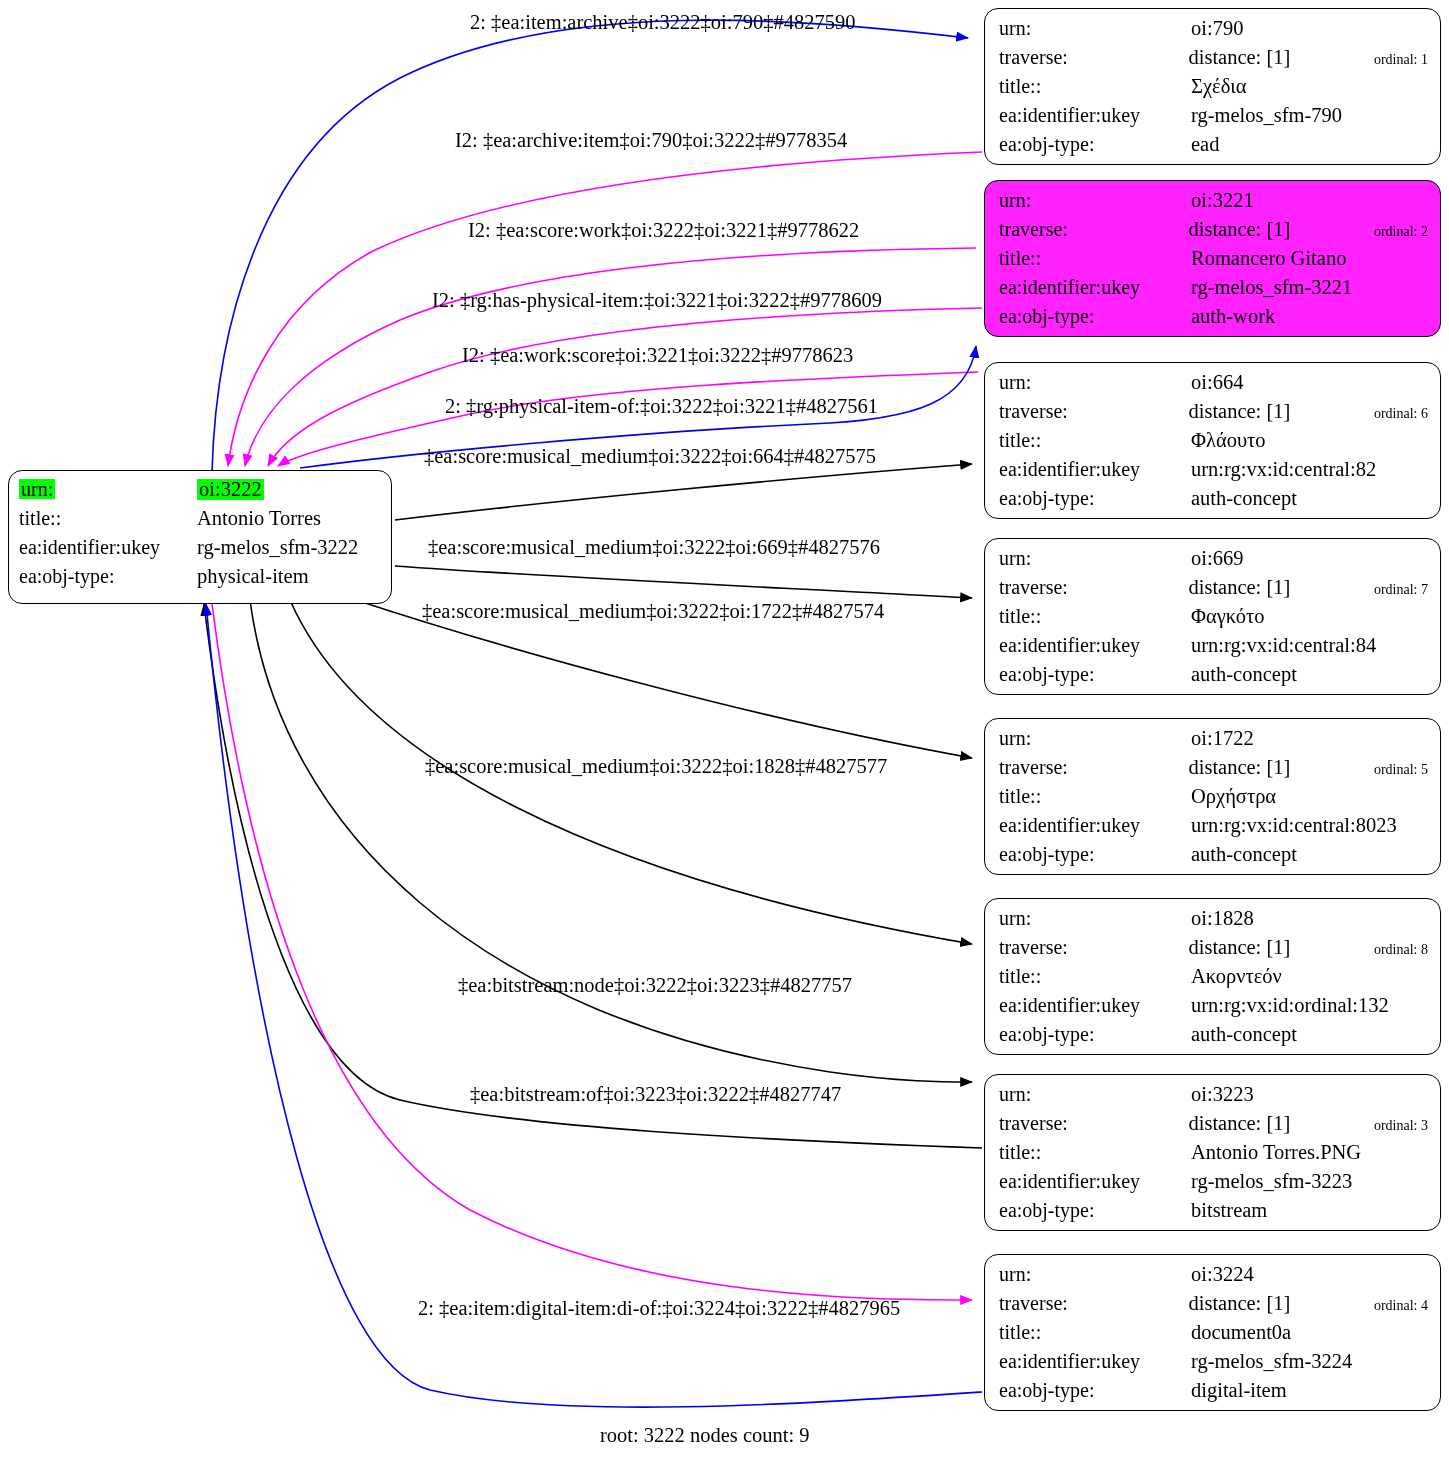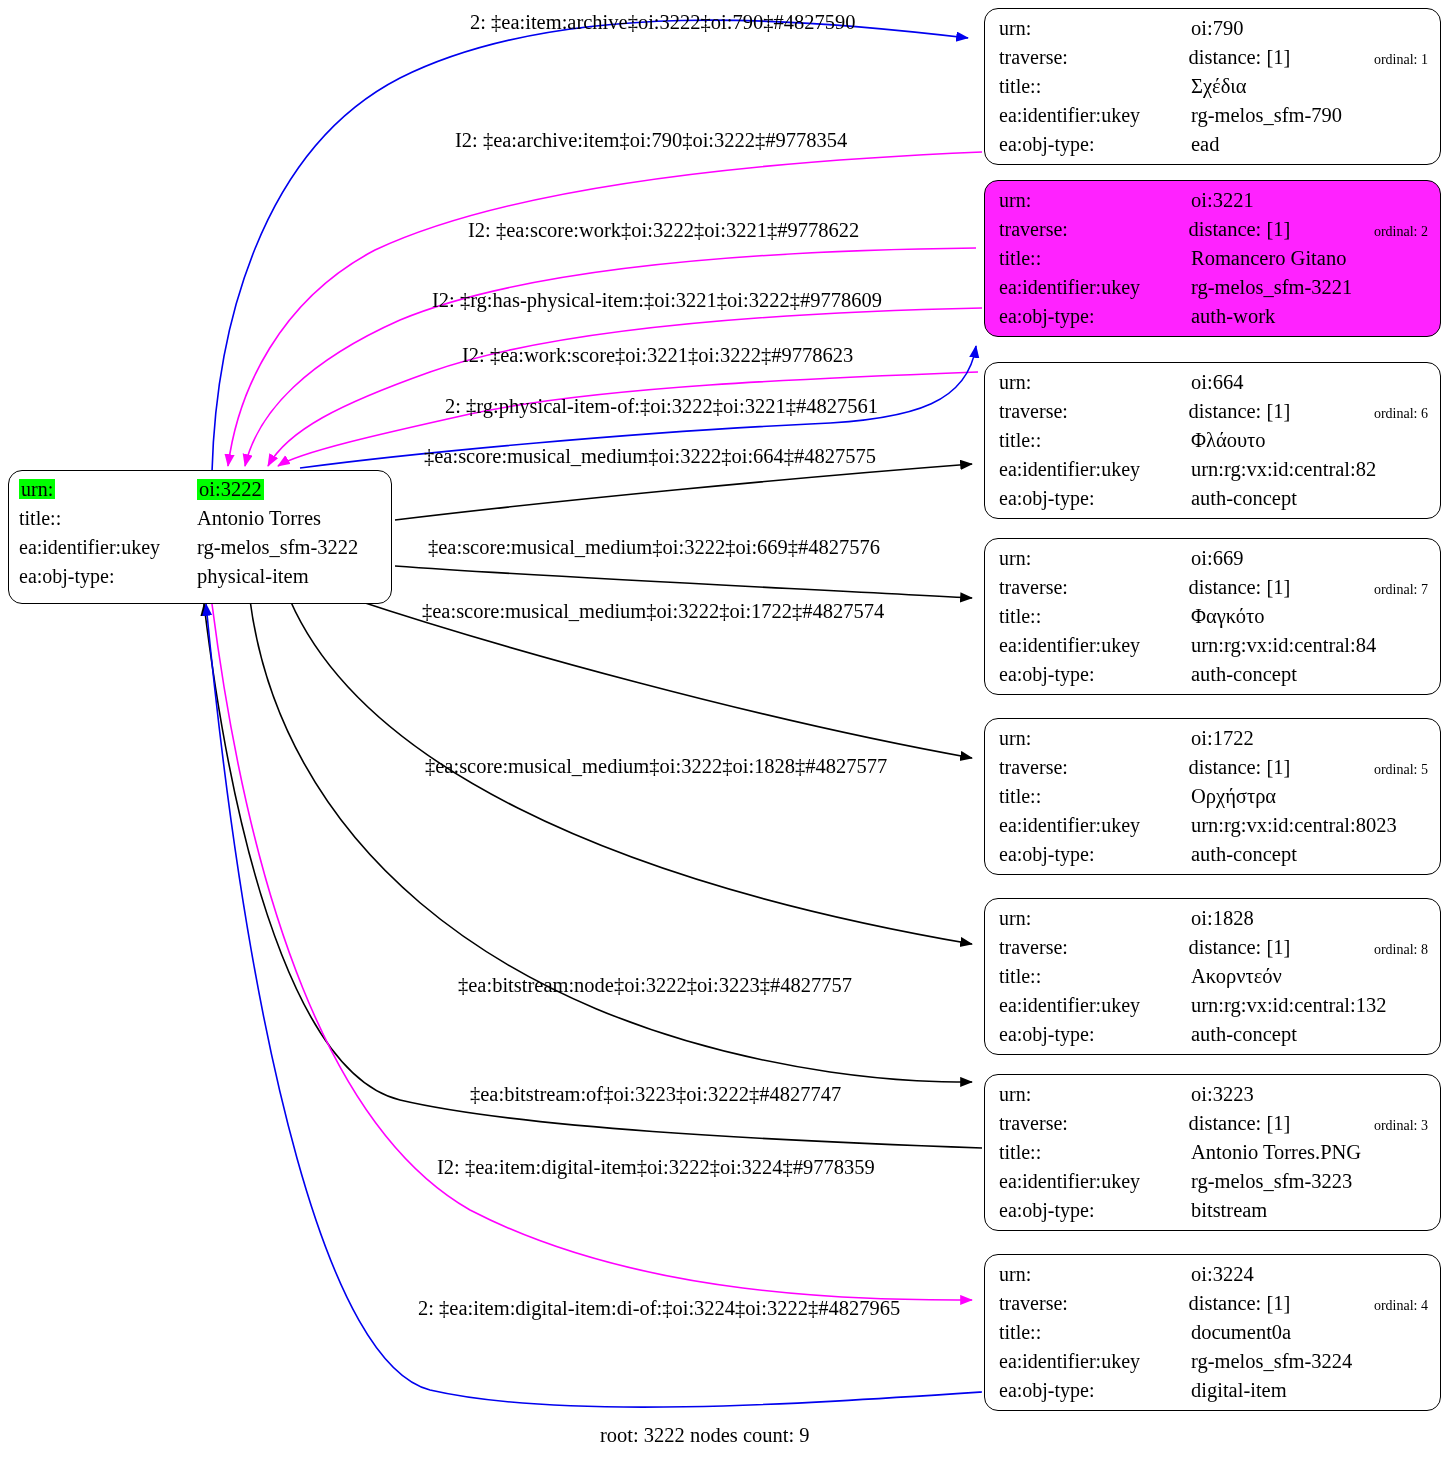--- a/index.html
+++ b/index.html
@@ -229,21 +229,21 @@
       <span class="k">traverse:</span>
       <span class="v">distance: [1]</span>
       <span class="v2">ordinal: 8</span>
     </div>
     <div class="row">
       <span class="k">title::</span>
       <span class="v">Ακορντεόν</span>
     </div>
     <div class="row">
       <span class="k">ea:identifier:ukey</span>
-      <span class="v">urn:rg:vx:id:central:132</span>
+      <span class="v">urn:rg:vx:id:ordinal:132</span>
     </div>
     <div class="row">
       <span class="k">ea:obj-type:</span>
       <span class="v">auth-concept</span>
     </div>
   </div>
 
   <div class="node rnode" style="left:984px;top:1074px;width:457px;height:157px;">
     <div class="row">
       <span class="k">urn:</span>
@@ -297,18 +297,17 @@
   <div class="elabel" style="left:468px;  top:220px;">I2: ‡ea:score:work‡oi:3222‡oi:3221‡#9778622</div>
   <div class="elabel" style="left:432px;  top:290px;">I2: ‡rg:has-physical-item:‡oi:3221‡oi:3222‡#9778609</div>
   <div class="elabel" style="left:462px;  top:345px;">I2: ‡ea:work:score‡oi:3221‡oi:3222‡#9778623</div>
   <div class="elabel" style="left:445px;  top:396px;">2: ‡rg:physical-item-of:‡oi:3222‡oi:3221‡#4827561</div>
   <div class="elabel" style="left:424px;  top:446px;">‡ea:score:musical_medium‡oi:3222‡oi:664‡#4827575</div>
   <div class="elabel" style="left:428px;  top:537px;">‡ea:score:musical_medium‡oi:3222‡oi:669‡#4827576</div>
   <div class="elabel" style="left:422px;  top:601px;">‡ea:score:musical_medium‡oi:3222‡oi:1722‡#4827574</div>
   <div class="elabel" style="left:425px;  top:756px;">‡ea:score:musical_medium‡oi:3222‡oi:1828‡#4827577</div>
   <div class="elabel" style="left:458px;  top:975px;">‡ea:bitstream:node‡oi:3222‡oi:3223‡#4827757</div>
   <div class="elabel" style="left:470px;  top:1084px;">‡ea:bitstream:of‡oi:3223‡oi:3222‡#4827747</div>
-  <div class="elabel" style="left:437px;  top:1157px;">I2: ‡ea:item:digital-item‡oi:3222‡oi:3224‡#9778359</div>
   <div class="elabel" style="left:418px; top:1298px;">2: ‡ea:item:digital-item:di-of:‡oi:3224‡oi:3222‡#4827965</div>
 
   <div class="caption" style="left:600px;top:1424px;">root: 3222 nodes count: 9</div>
 
 </div>
 
 </body></html>

